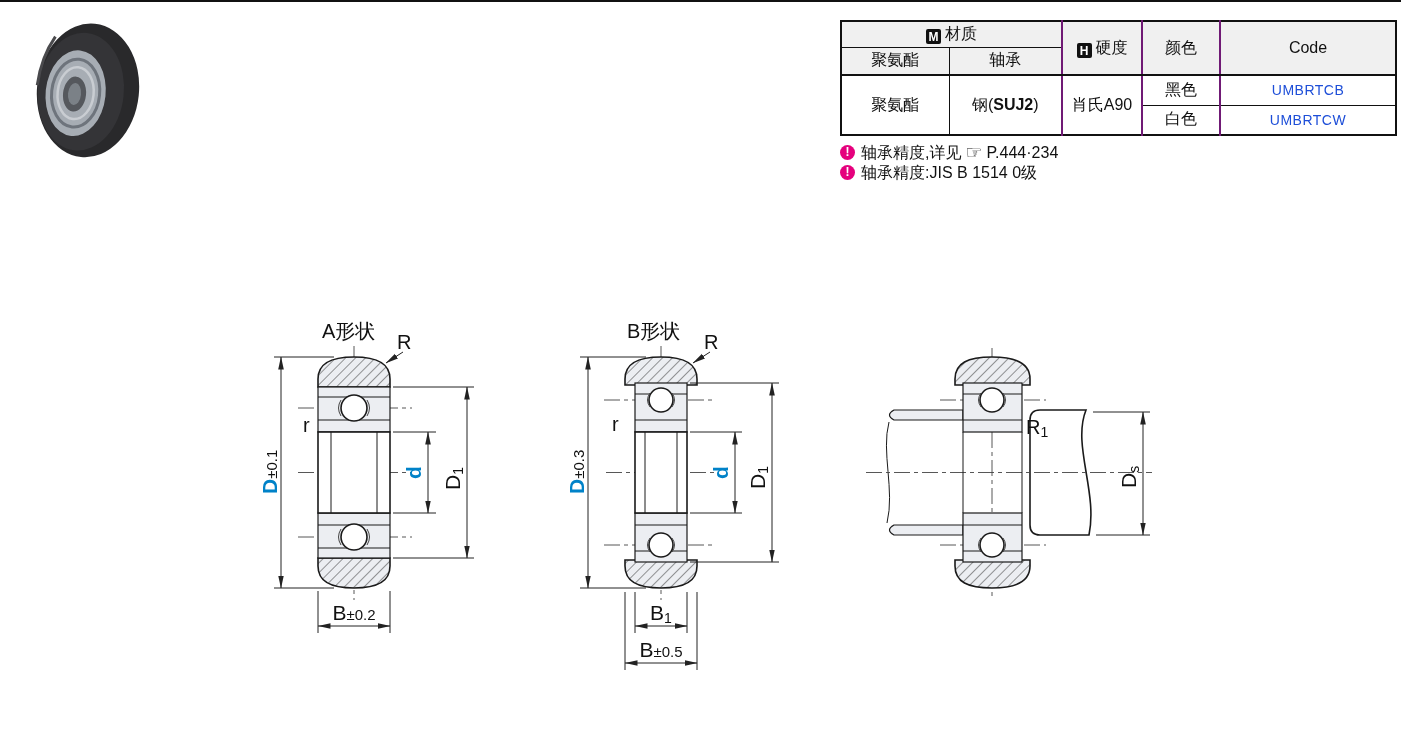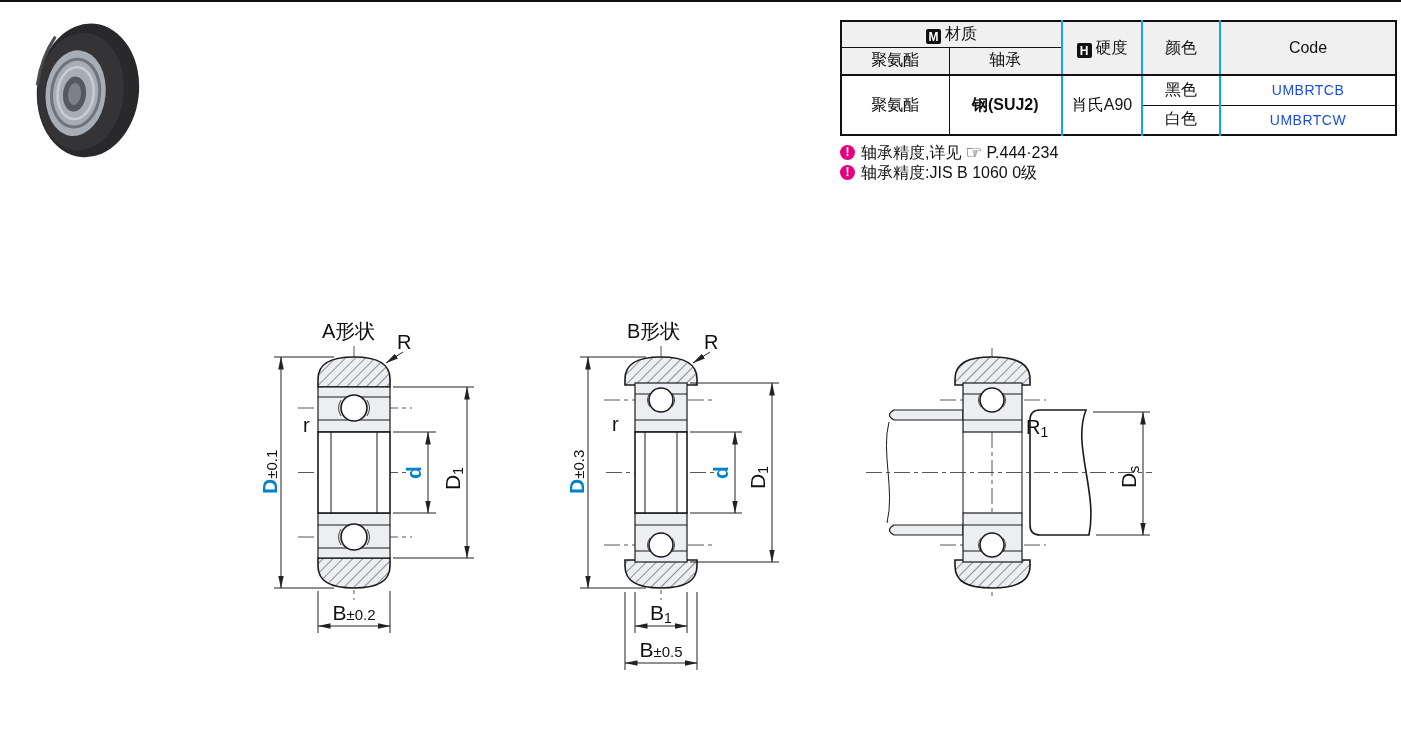--- a/index.html
+++ b/index.html
@@ -21,22 +21,22 @@
   
   table.spec {
     position:absolute; left:840px; top:20px;
     border-collapse:collapse; table-layout:fixed;
     border:2px solid #111; text-align:center;
     font-size:16px;
   }
   table.spec th, table.spec td { padding:0; vertical-align:middle; }
   table.spec .hrow { background:#f0f0f0; font-weight:normal; }
   .h1 { height:26px; } .h2 { height:28px; } .dr td { height:30px; }
-  .bl1 { border-left:1px solid #111;font-weight:bold; }
-  .bl2 { border-left:2px solid #0ea5e9; }
+  .bl1 { border-left:1px solid #111; }
+  .bl2 { border-left:2px solid #701a75; }
   .bb1 { border-bottom:1px solid #111; }
   .bb2 { border-bottom:2px solid #111; }
   .bt1 { border-top:1px solid #111; }
   .badge {
     display:inline-flex; align-items:center; justify-content:center;
     width:15px; height:15px; background:#111; color:#fff;
     font-size:12px; font-weight:bold; border-radius:2px;
     margin-right:4px; vertical-align:-2px;
   }
   .code-cell { font-size:14px; font-weight:400; letter-spacing:.5px; color:#1d4ed8; }
@@ -126,21 +126,21 @@
 
 <div class="notes">
   <div class="note">
     <span class="bang">!</span>
     <span>轴承精度,详见</span>
     <span class="hand">☞</span>
     <span>P.444·234</span>
   </div>
   <div class="note">
     <span class="bang">!</span>
-    <span>轴承精度:JIS B 1060 0级</span>
+    <span>轴承精度:JIS B 1514 0级</span>
   </div>
 </div>
 
 <svg class="drawings" width="920" height="390" viewBox="250 300 920 390">
   <defs>
     <pattern id="hatch" width="7" height="7" patternUnits="userSpaceOnUse" patternTransform="rotate(-45)">
       <rect width="7" height="7" fill="#eceef2"></rect>
       <line x1="0" y1="0" x2="7" y2="0" stroke="#333" stroke-width="1"></line>
     </pattern>
     <marker id="arr" viewBox="0 0 13 8" markerWidth="13" markerHeight="8" refX="12.5" refY="4" orient="auto-start-reverse" markerUnits="userSpaceOnUse">

